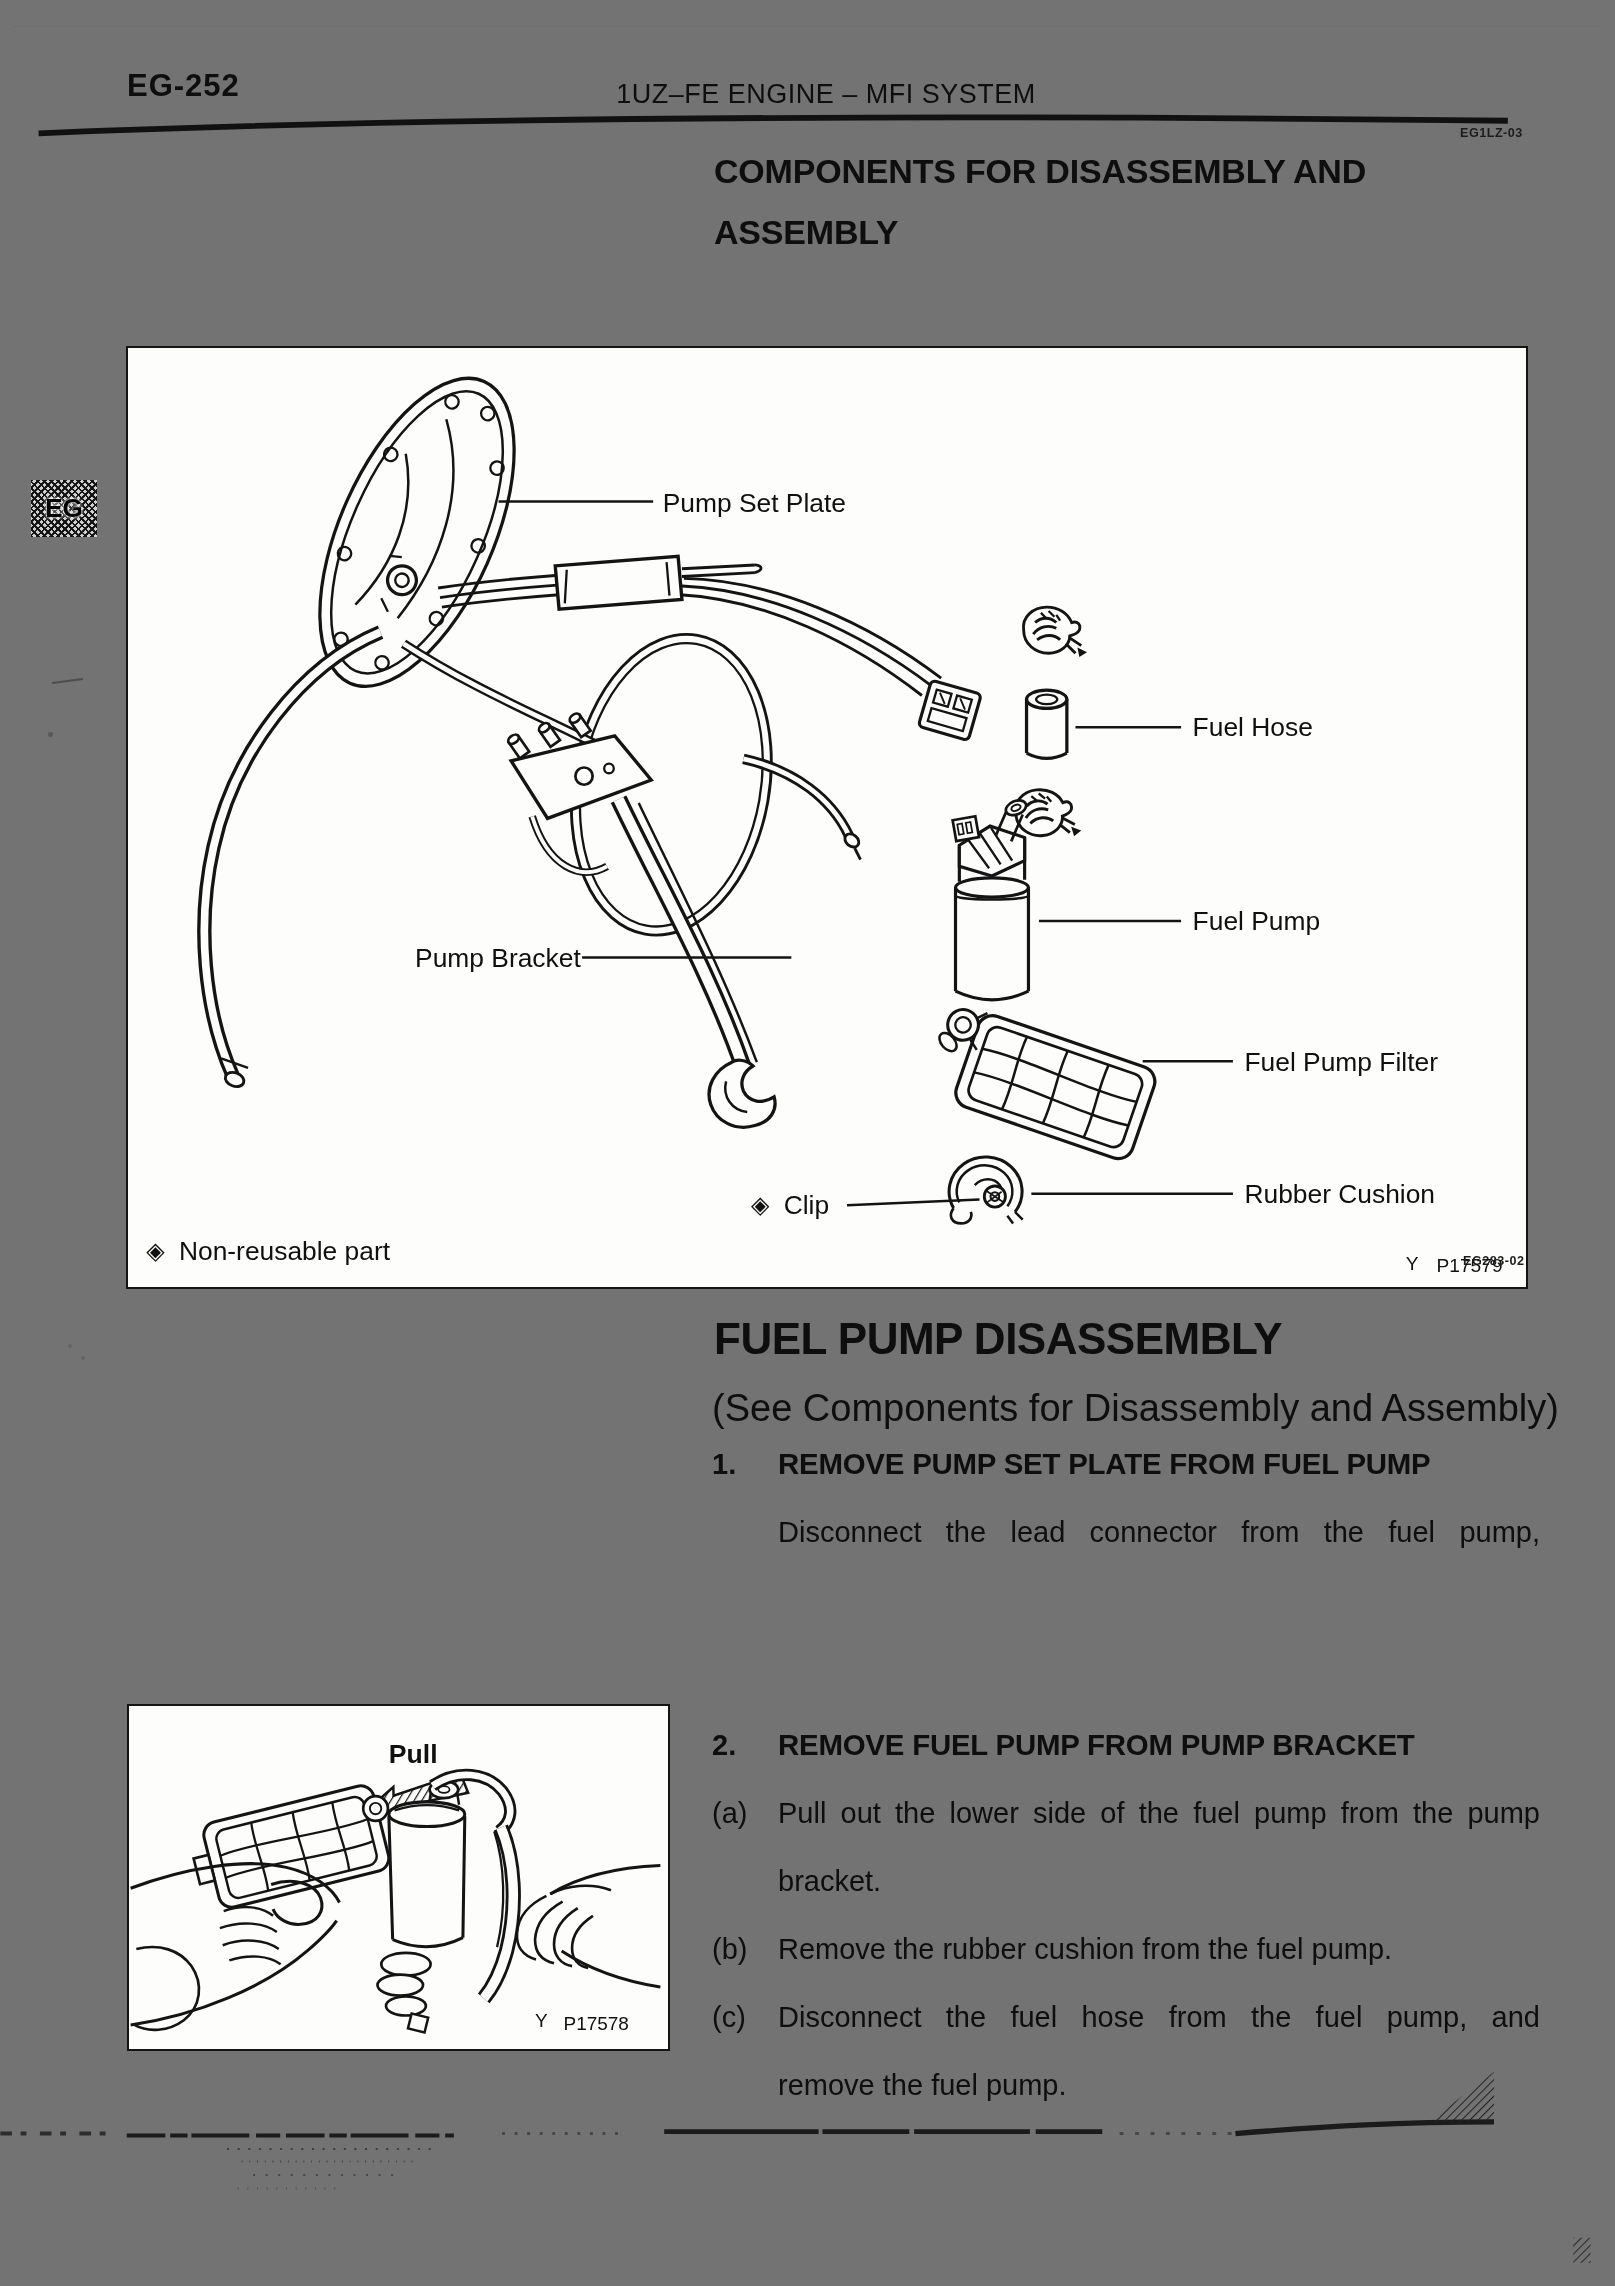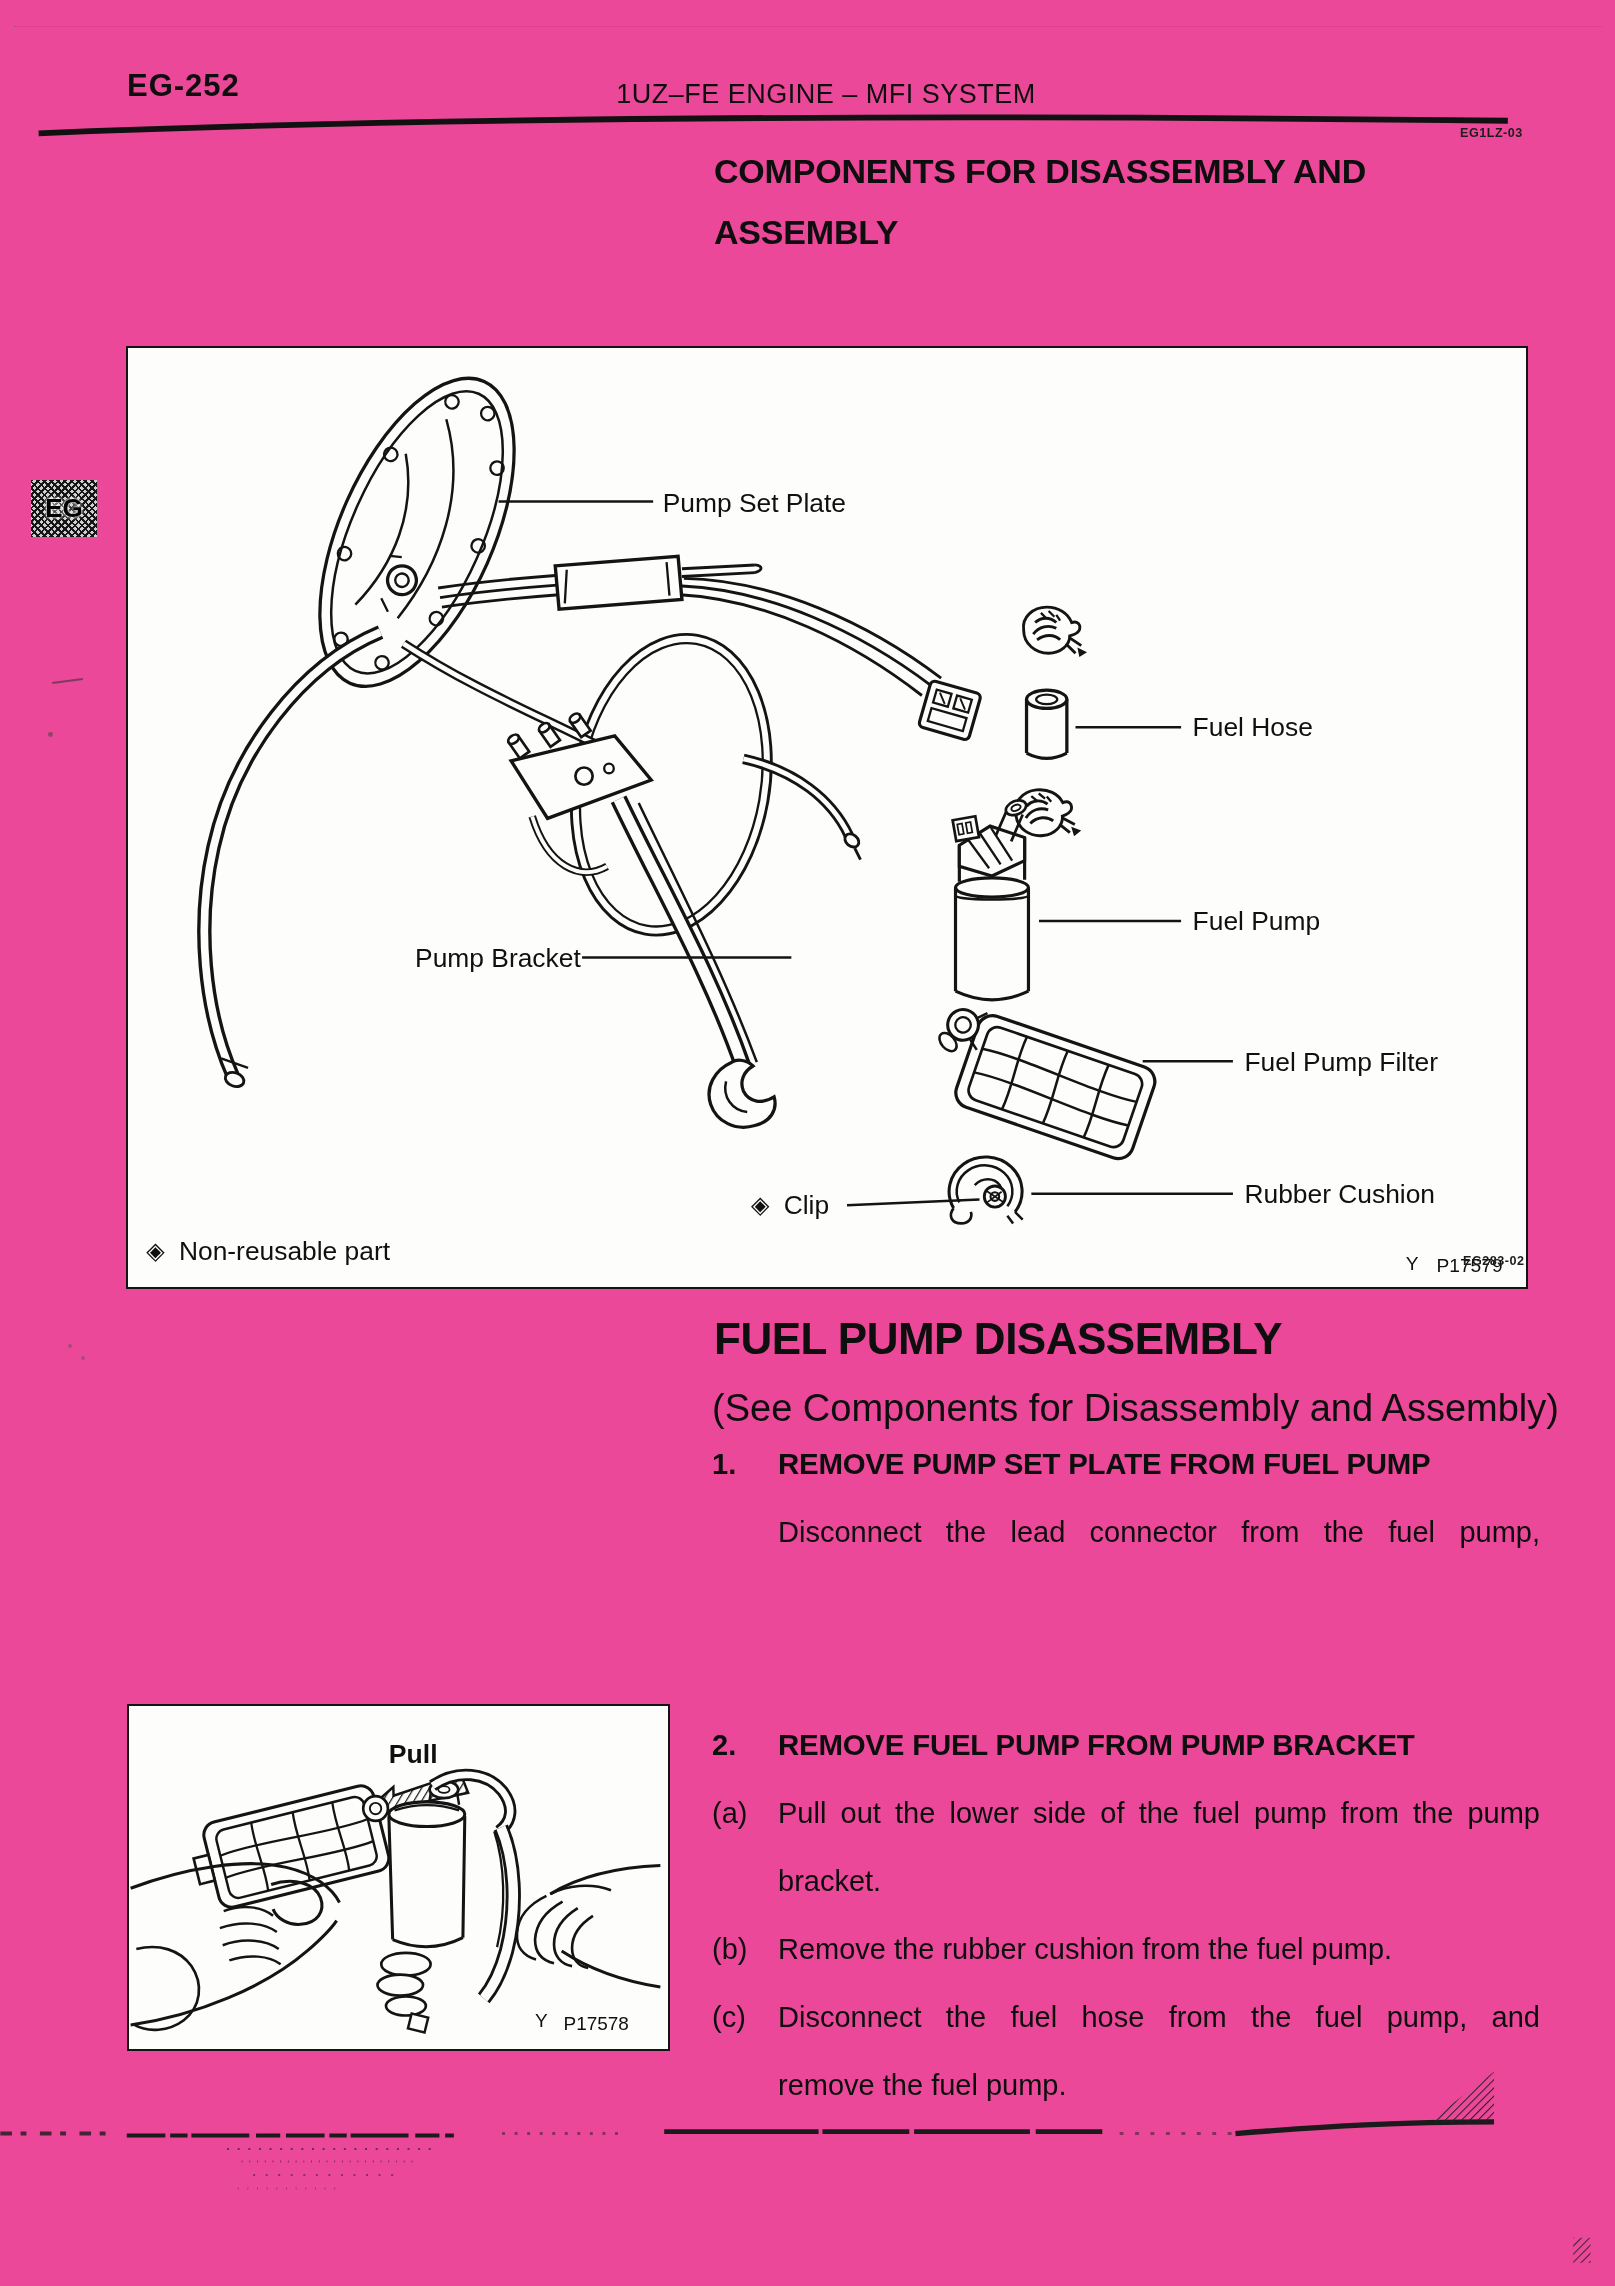--- a/index.html
+++ b/index.html
@@ -1,17 +1,17 @@
 <!DOCTYPE html>
 <html><head>
 <meta charset="utf-8">
 <style>
   html,body{margin:0;padding:0;background:#ffffff;}
   .page{
-    position:relative;width:1615px;height:2286px;background:#ec4899;
+    position:relative;width:1615px;height:2286px;background:#737373;
     font-family:"Liberation Sans","DejaVu Sans",sans-serif;color:#0e0e0e;overflow:hidden;
   }
   .abs{position:absolute;}
   .top-dotted{left:13.5px;top:26px;width:1588px;height:0;border-top:1.9px dotted #6a6a6a;opacity:.75;}
   .page-number{left:127px;top:68px;font-size:31px;font-weight:700;letter-spacing:1px;}
   .header-title{left:826px;top:79px;transform:translateX(-50%);font-size:27px;font-weight:400;letter-spacing:0.5px;white-space:nowrap;}
   .header-rule{left:0;top:108px;width:1615px;height:39px;}
   .sec-code{font-size:12.6px;font-weight:700;letter-spacing:0.5px;color:#1c1c1c;white-space:nowrap;padding-left:19px;}
   .code-1{left:1441px;top:126px;}
   .code-2{left:1444px;top:1254px;}

